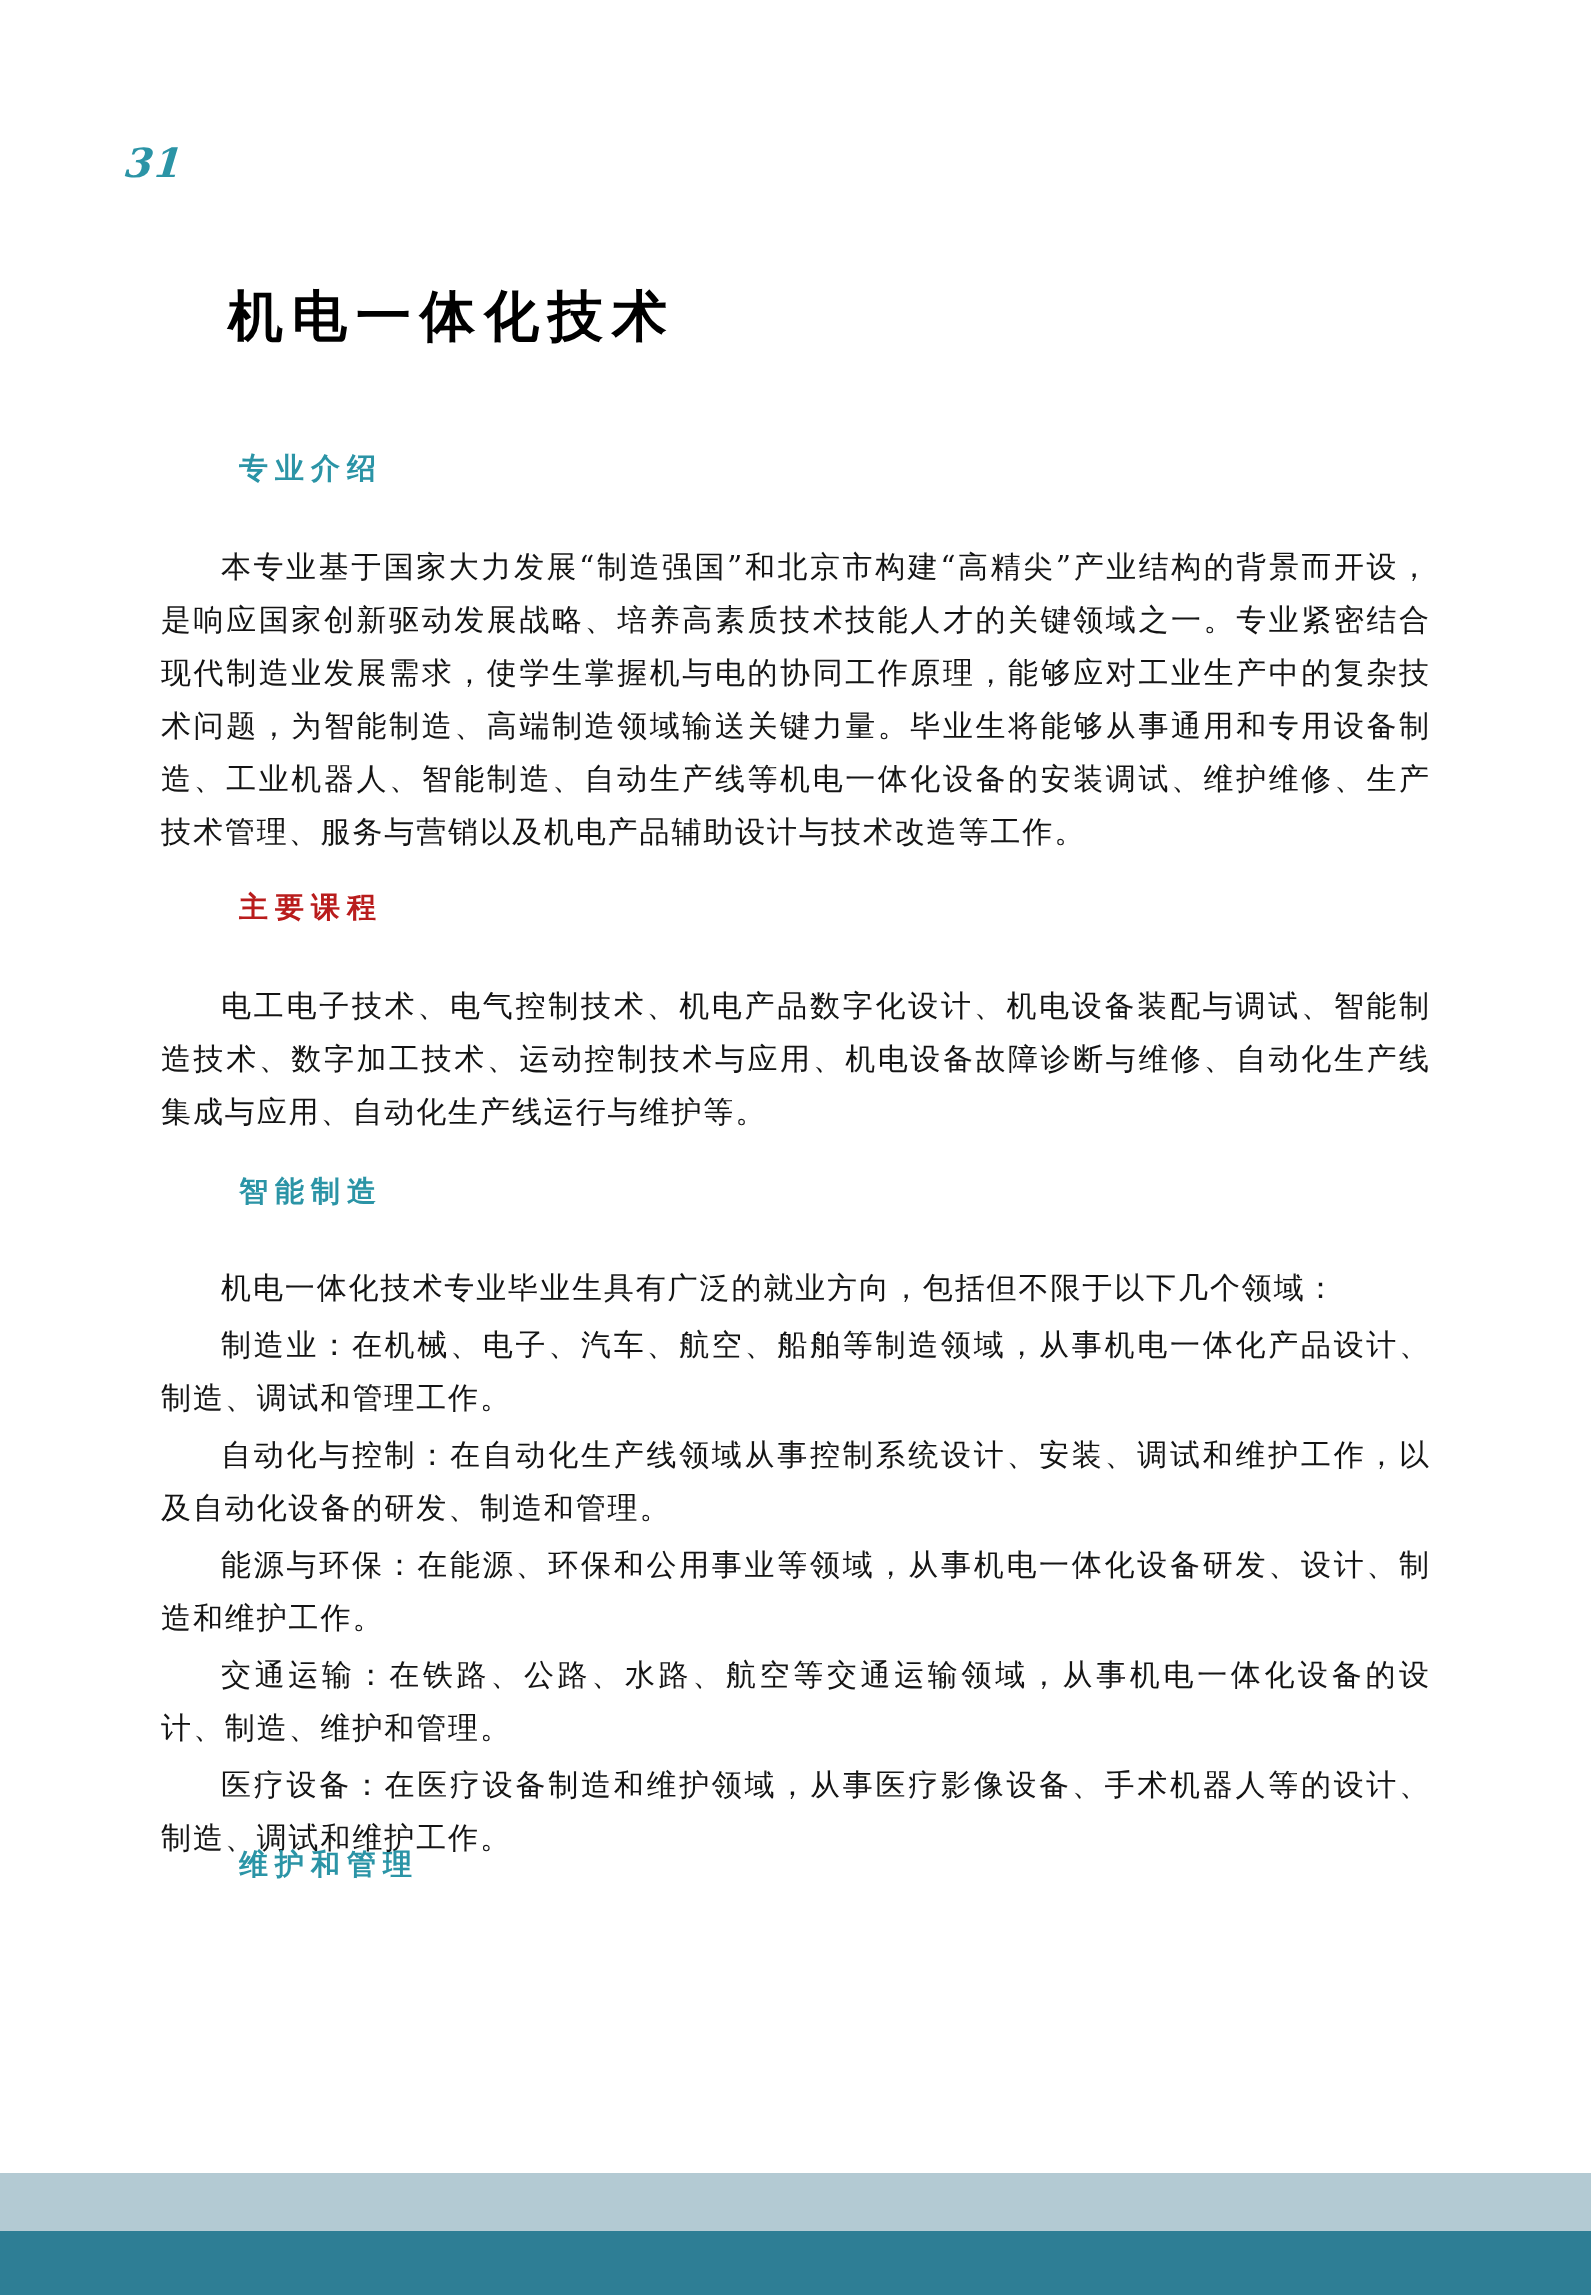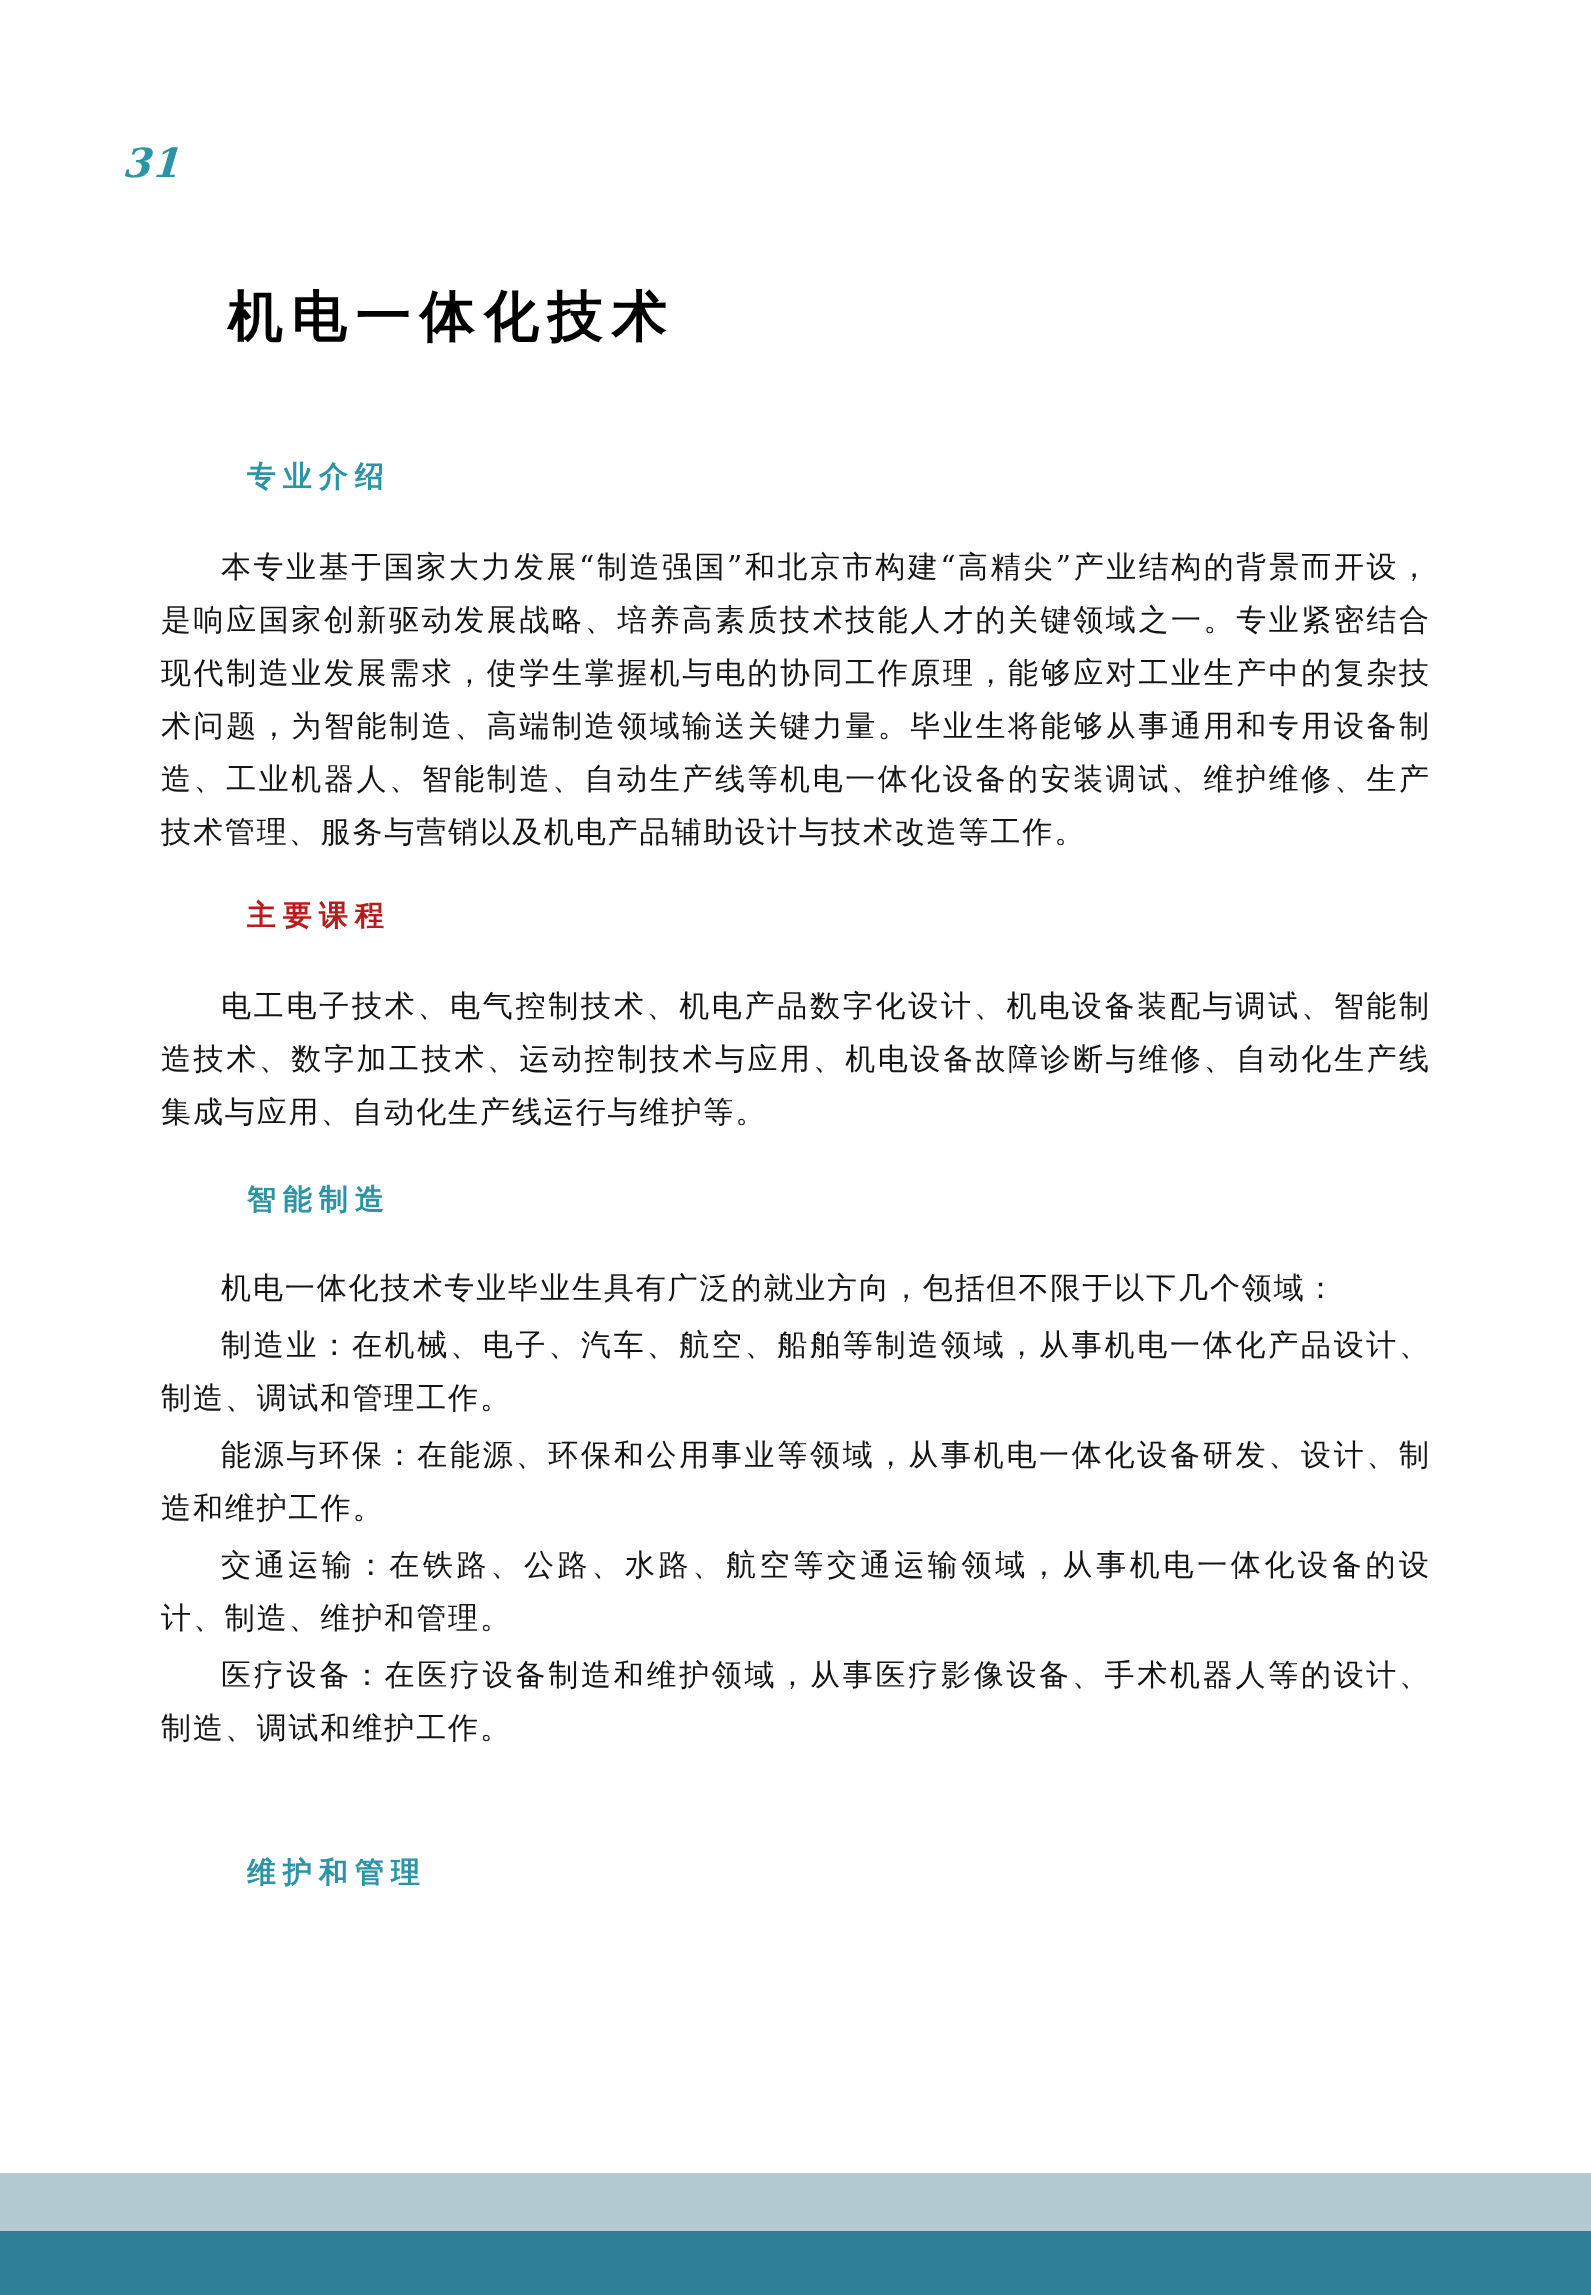--- a/index.html
+++ b/index.html
@@ -17,21 +17,21 @@
     transform:skewX(-6deg);
   }
   .doc-title{
     position:absolute;left:228px;top:280px;margin:0;
     font-size:55px;font-weight:bold;color:#000000;
     letter-spacing:9px;
     font-family:"DejaVu Serif","Liberation Serif",serif;
     text-align:center;
   }
   .sec-heading{
-    position:absolute;left:239px;margin:8px;
+    position:absolute;left:239px;margin:0;
     font-size:29px;font-weight:bold;
     letter-spacing:7px;
   }
   .sec-body{
     position:absolute;left:157px;width:1278px;margin:0;
   }
   .sec-body p{
     margin:4px;
     font-size:30px;line-height:53px;letter-spacing:1.9px;
     color:#141414;
@@ -65,20 +65,21 @@
 
   <h2 class="sec-heading h-courses" style="color: #b91c1c;">主要课程</h2>
   <div class="sec-body b-courses">
     <p>电工电子技术、电气控制技术、机电产品数字化设计、机电设备装配与调试、智能制造技术、数字加工技术、运动控制技术与应用、机电设备故障诊断与维修、自动化生产线集成与应用、自动化生产线运行与维护等。</p>
   </div>
 
   <h2 class="sec-heading h-jobs" style="color: rgb(43, 148, 166);">智能制造</h2>
   <div class="sec-body b-jobs">
     <p>机电一体化技术专业毕业生具有广泛的就业方向，包括但不限于以下几个领域：</p>
     <p>制造业：在机械、电子、汽车、航空、船舶等制造领域，从事机电一体化产品设计、制造、调试和管理工作。</p>
+    <p>自动化与控制：在自动化生产线领域从事控制系统设计、安装、调试和维护工作，以及自动化设备的研发、制造和管理。</p>
     <p>能源与环保：在能源、环保和公用事业等领域，从事机电一体化设备研发、设计、制造和维护工作。</p>
     <p>交通运输：在铁路、公路、水路、航空等交通运输领域，从事机电一体化设备的设计、制造、维护和管理。</p>
     <p>医疗设备：在医疗设备制造和维护领域，从事医疗影像设备、手术机器人等的设计、制造、调试和维护工作。</p>
   </div>
 
   <h2 class="sec-heading h-cert" style="color: rgb(43, 148, 166);">维护和管理</h2>
 
   <div class="band band-light" style="background: rgb(179, 202, 211);"></div>
   <div class="band band-dark" style="background: rgb(46, 126, 149);"></div>
 

